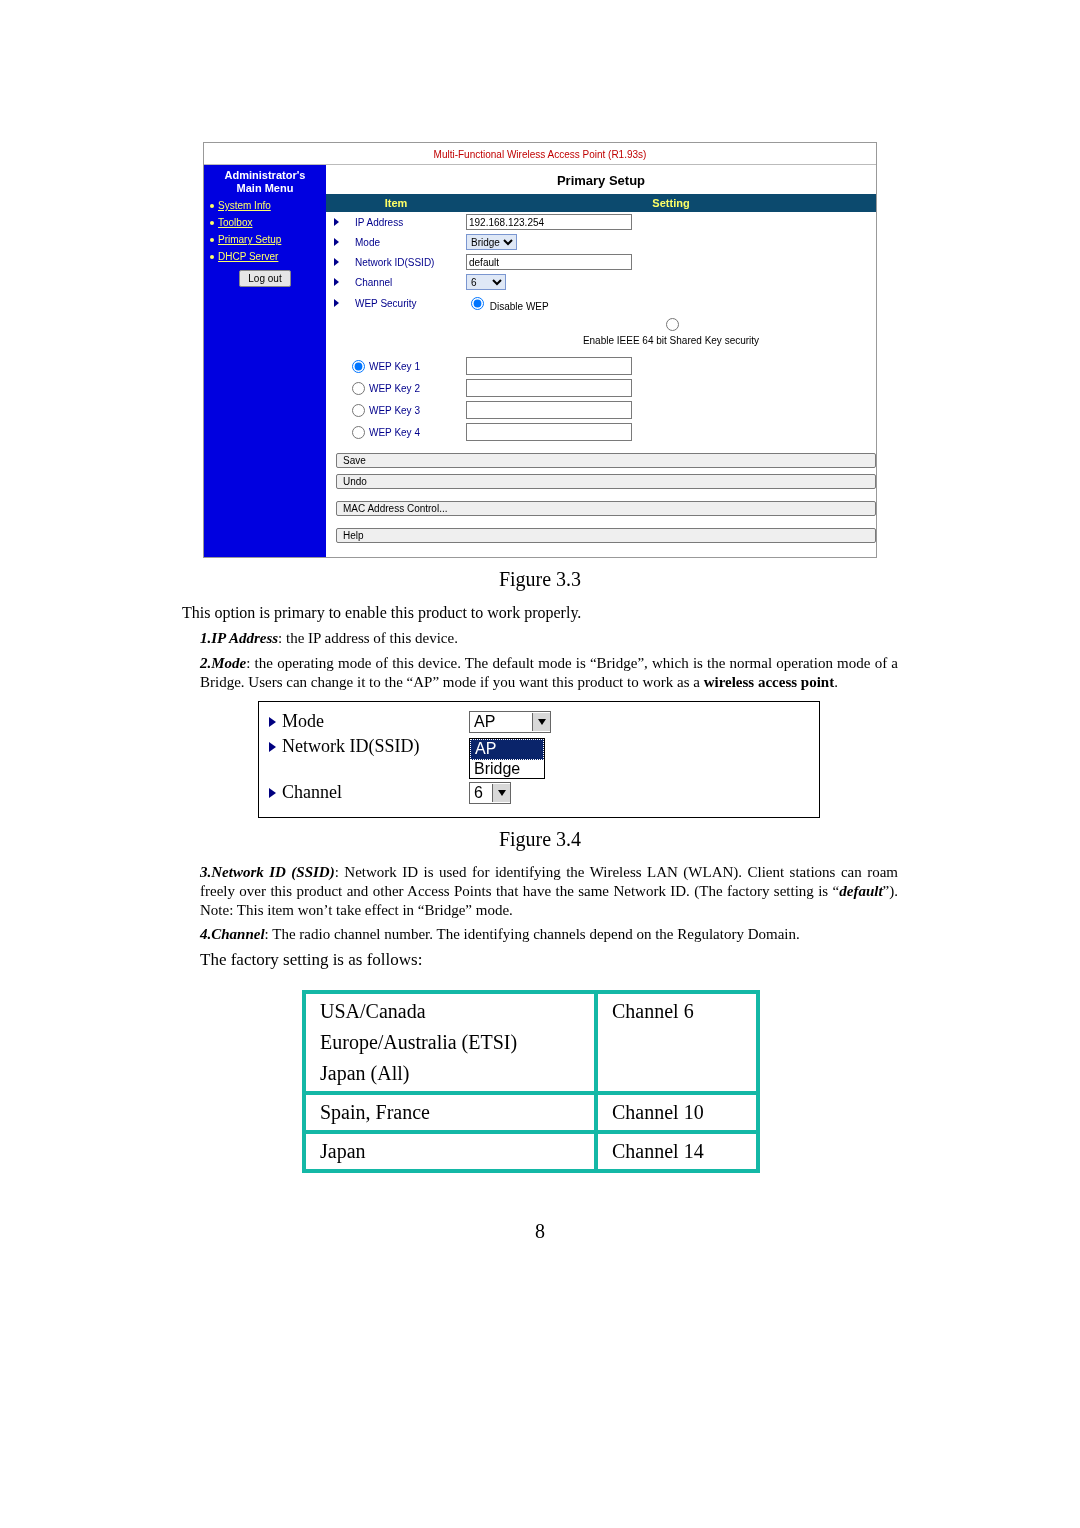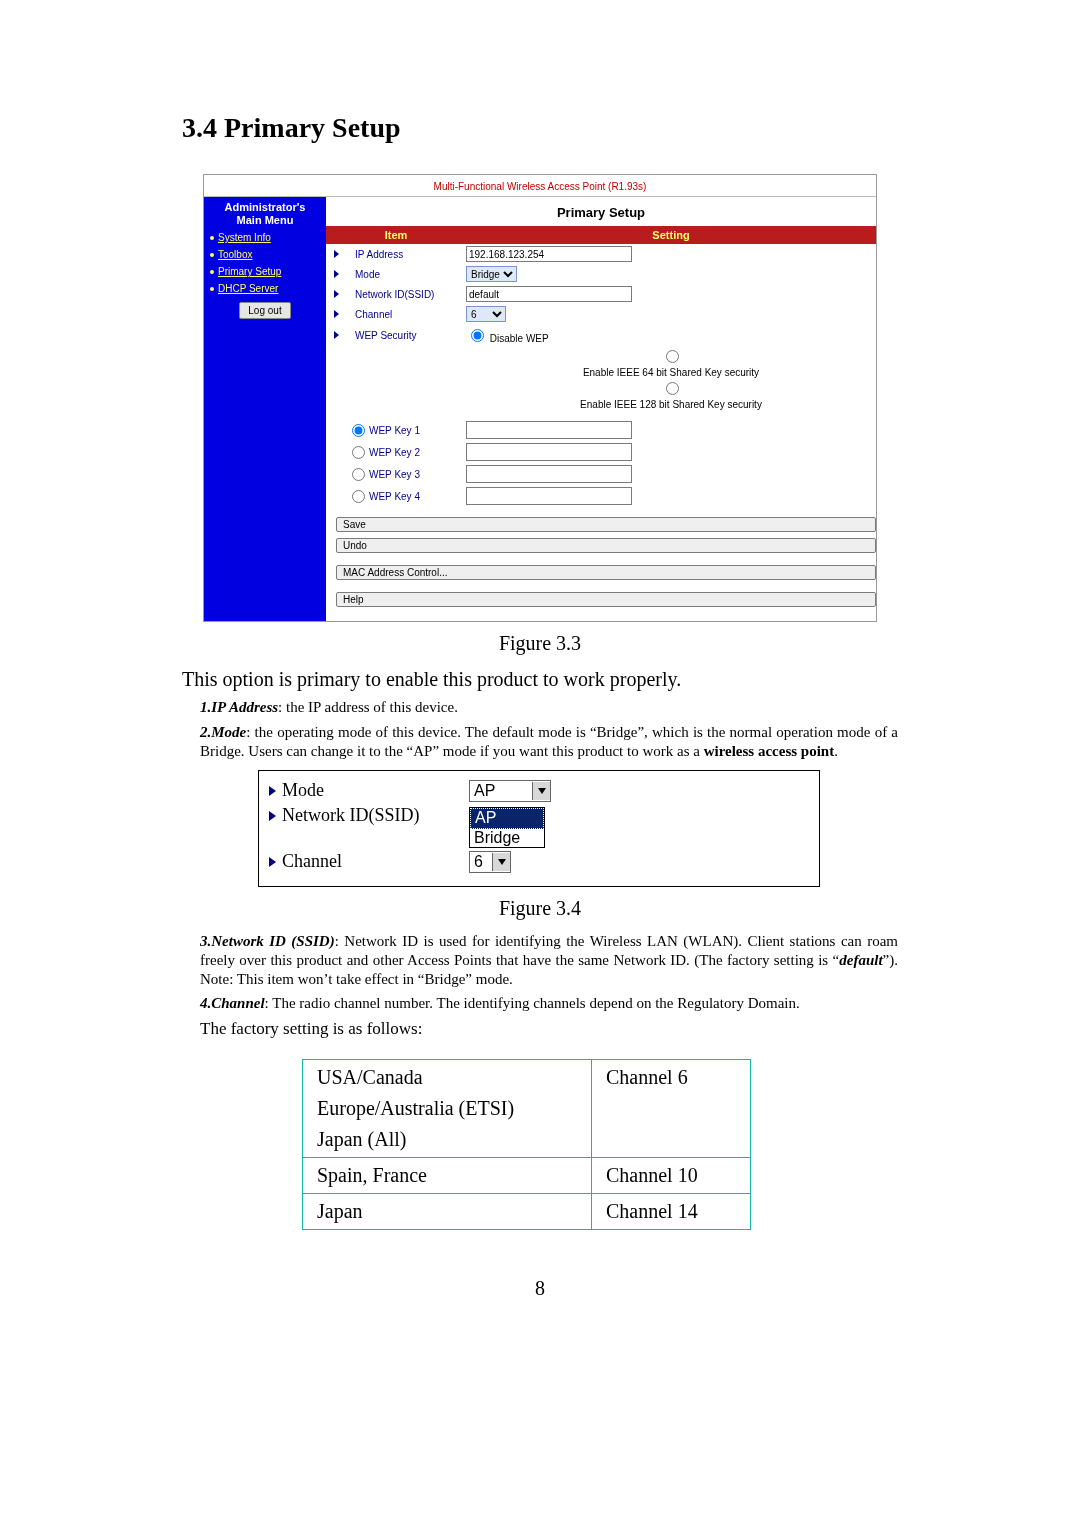--- a/index.html
+++ b/index.html
@@ -88,21 +88,21 @@
   }
   .router-main .main-title{
     text-align:center;
     font-weight:bold;
     font-size:13px;
     padding:8px 0 6px 0;
   }
   .hdr-row{
     display:flex;
     font-weight:bold;
-    background:#b91c1c;
+    background:#0c4a6e;
     color:#ffff66;
     font-size:11px;
   }
   .hdr-row .hdr-item{
     width:140px;
     text-align:center;
     padding:3px 0;
   }
   .hdr-row .hdr-setting{
     flex:1;
@@ -183,21 +183,21 @@
     border-radius:2px;
   }
   
   .caption{
     text-align:center;
     font-size:20px;
     margin:10px 0 12px 0;
   }
   
   .para{
-    font-size:20px;
+    font-size:16px;
     line-height:1.25;
     margin:6px 0;
     text-align:justify;
   }
   .num-item{
     font-size:15px;
     margin:6px 0;
     padding-left:18px;
     line-height:1.25;
     text-align:justify;
@@ -260,39 +260,38 @@
   }
   .drop-open .opt{padding:0 4px;line-height:1.15;}
   .drop-open .opt.sel{background:#0a246a;color:#fff;border:1px dotted #fff;}
   
   table.chan{
     border-collapse:collapse;
     margin:10px 0 0 120px;
     font-size:20px;
   }
   table.chan td{
-    border:1px solid #14b8a6;
+    border:4px solid #14b8a6;
     padding:6px 14px;
     vertical-align:top;
   }
   table.chan td.reg{width:260px;}
   table.chan td.ch{width:130px;}
   .pagenum{
     position:absolute;
     left:0;right:0;
     bottom:-70px;
     text-align:center;
     font-size:20px;
   }
 </style>
 </head>
 <body>
 
 <div class="page">
-  <h1 class="section">3.4 Primary Setup</h1>
 
   <div class="router-shot">
     <div class="router-title">Multi-Functional Wireless Access Point (R1.93s)</div>
     <div class="router-body">
       <div class="router-side">
         <div class="side-title">
           <span>Administrator's</span><br>
           <span>Main Menu</span>
         </div>
         <div class="side-link">
@@ -351,24 +350,20 @@
         <div class="cfg-row">
           <div class="cfg-label">
               <span class="tri"></span>
               <span>WEP Security</span>
             </div>
           <div class="cfg-val" style="color:#000"><input type="radio" checked="" style=""> <span>Disable WEP</span></div>
         </div>
         <div class="sec-sub">
             <input type="radio" style=""> 
             <span>Enable IEEE 64 bit Shared Key security</span>
-          </div>
-        <div class="sec-sub">
-            <input type="radio" style=""> 
-            <span>Enable IEEE 128 bit Shared Key security</span>
           </div>
 
         <div style="height:8px"></div>
         <div class="wep-row">
             <div class="wep-label">
               <input type="radio" checked="" style="">
               <span>WEP Key 1</span>
             </div>
             <input class="wep-input" style="">
           </div>

